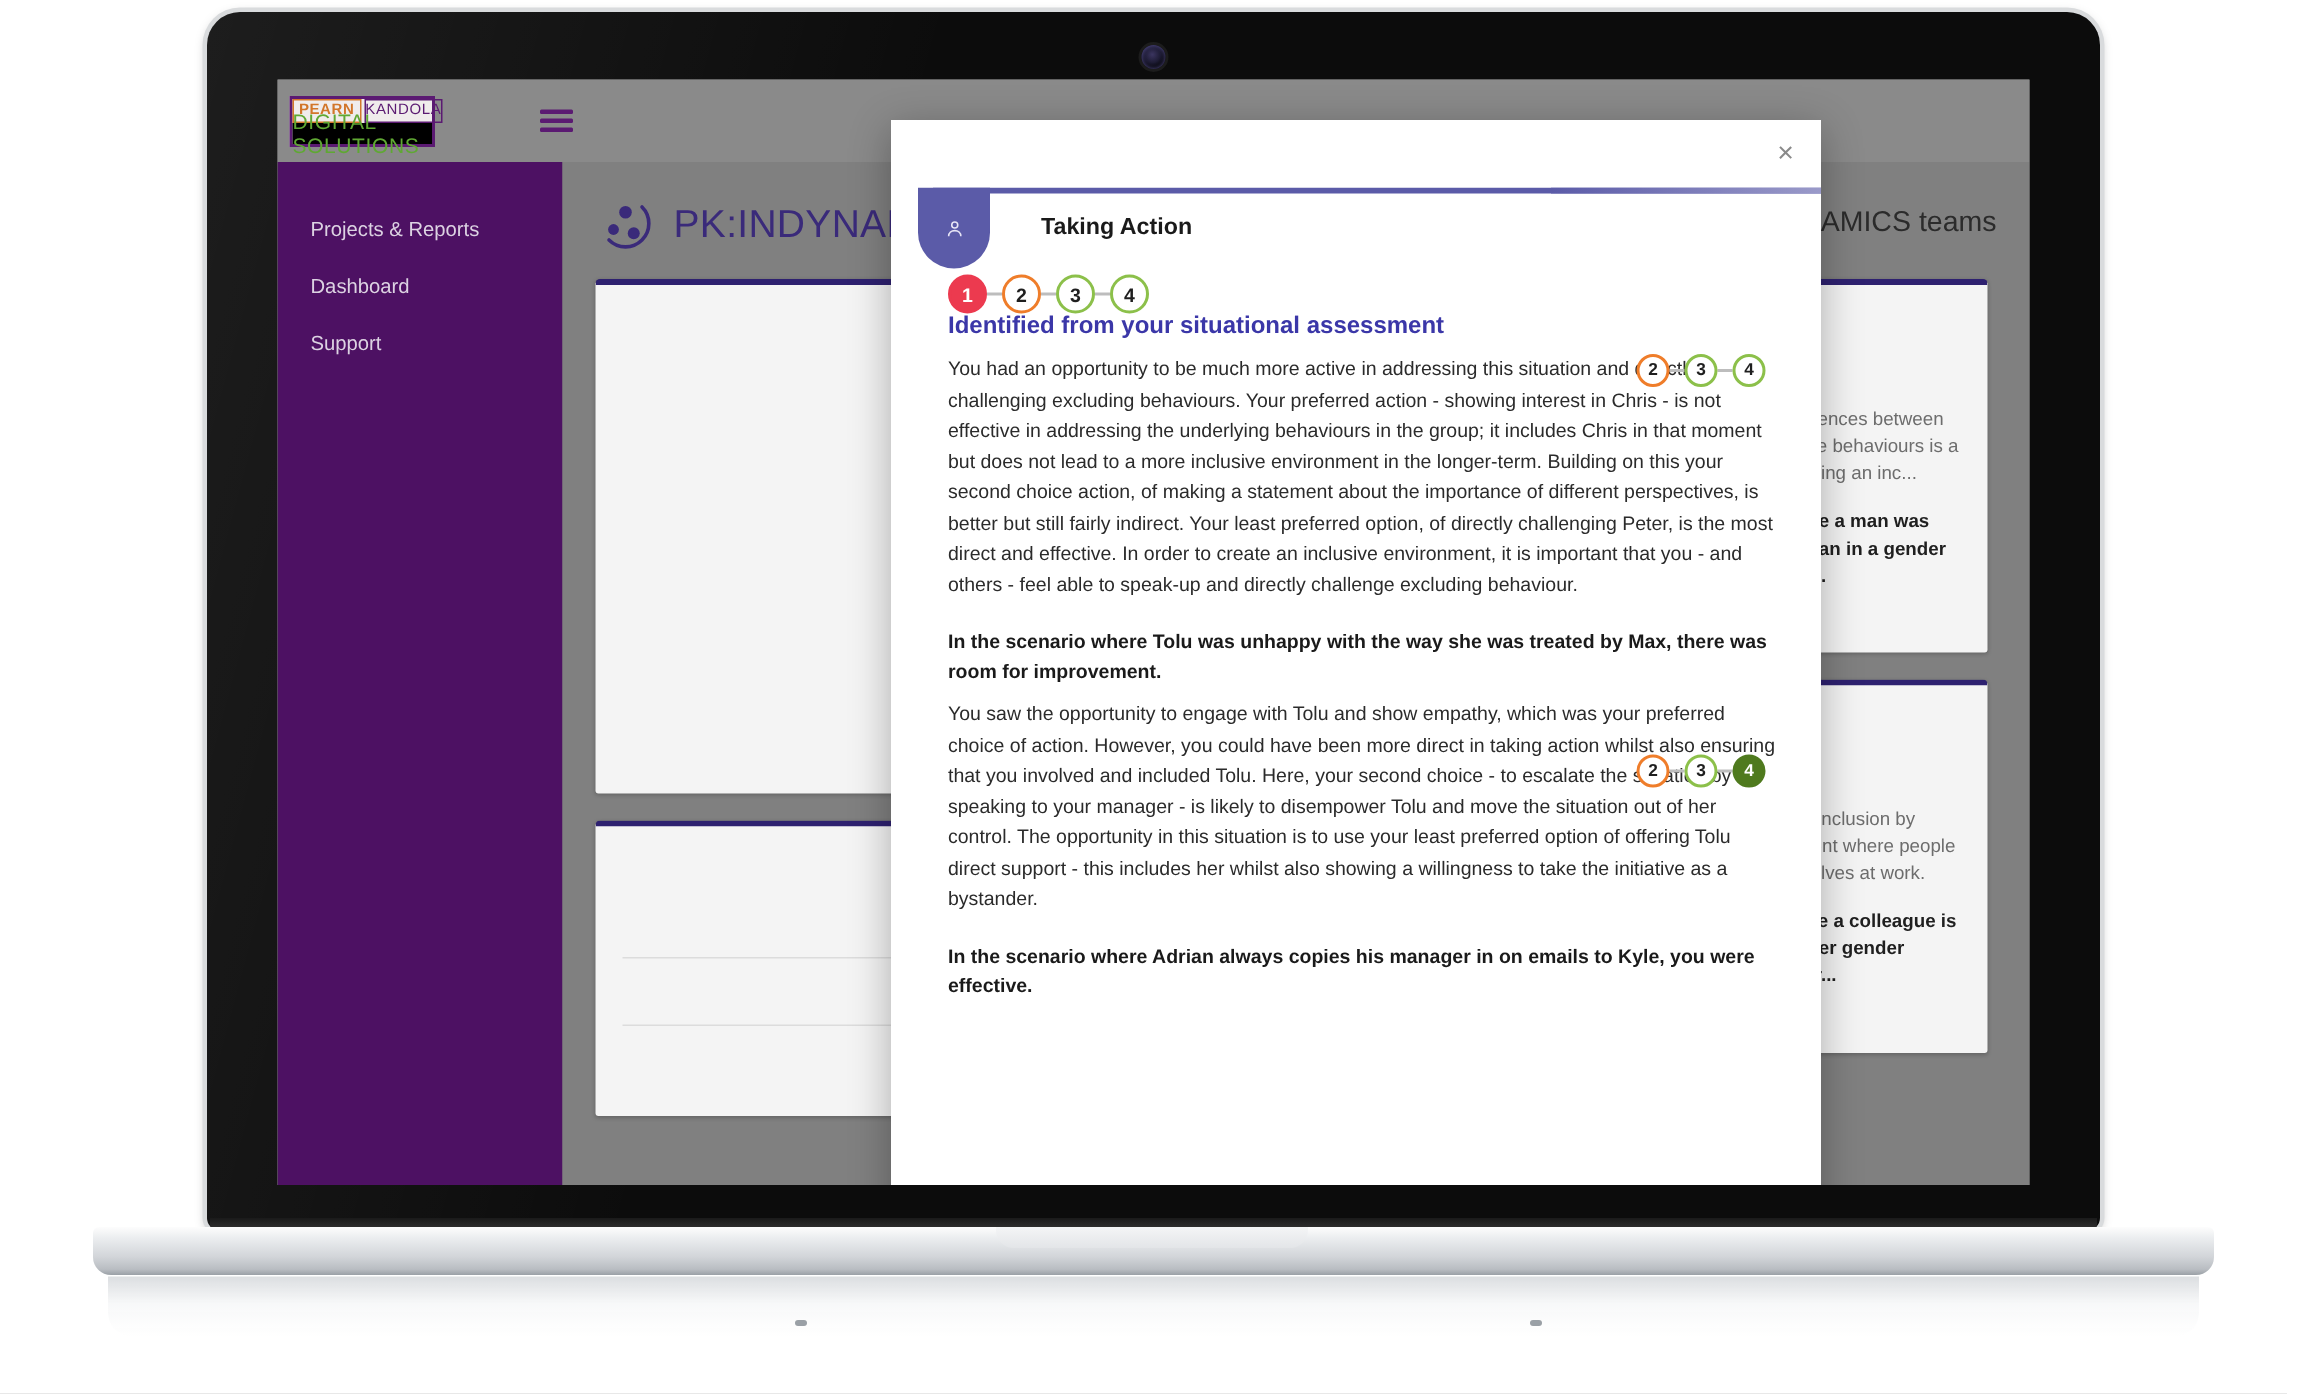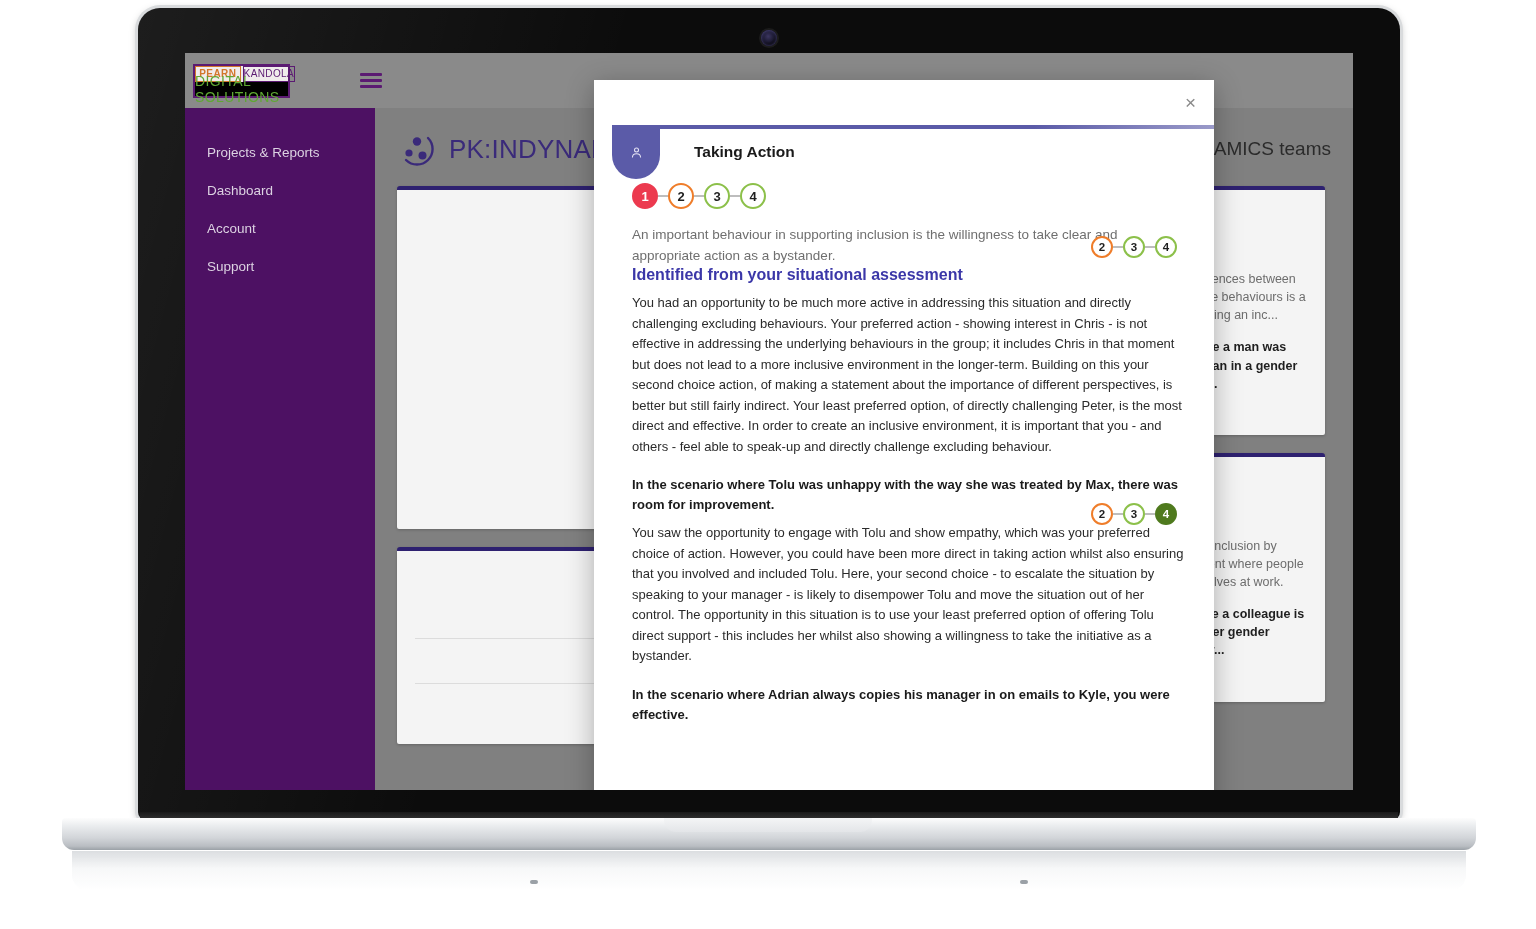--- a/index.html
+++ b/index.html
@@ -247,21 +247,20 @@
           <div class="hamburger">
             <span></span>
             <span></span>
             <span></span>
           </div>
         </div>
 
         <div class="sidebar">
           <div class="nav-item">Projects &amp; Reports</div>
           <div class="nav-item">Dashboard</div>
-          <div class="nav-item">Account</div>
           <div class="nav-item">Support</div>
         </div>
 
         <div class="content">
 
           <div class="content-head">
             <div class="brand-wrap">
               <svg class="brand-icon" viewBox="0 0 40 40">
                 <path d="M31 9 A14 14 0 1 1 9 31" fill="none" stroke="#3a2a7a" stroke-width="2.4" stroke-linecap="round"></path>
                 <circle cx="20" cy="12.5" r="4.2" fill="#3a2a7a"></circle>
@@ -352,21 +351,20 @@
             <div class="steps modal-steps">
               <div class="step red-fill">1</div>
               <div class="connector"></div>
               <div class="step orange">2</div>
               <div class="connector"></div>
               <div class="step green">3</div>
               <div class="connector"></div>
               <div class="step green">4</div>
             </div>
 
-            <div class="intro">An important behaviour in supporting inclusion is the willingness to take clear and appropriate action as a bystander.</div>
 
             <div class="sect-head">Identified from your situational assessment</div>
 
             <div class="para">You had an opportunity to be much more active in addressing this situation and directly challenging excluding behaviours. Your preferred action - showing interest in Chris - is not effective in addressing the underlying behaviours in the group; it includes Chris in that moment but does not lead to a more inclusive environment in the longer-term. Building on this your second choice action, of making a statement about the importance of different perspectives, is better but still fairly indirect. Your least preferred option, of directly challenging Peter, is the most direct and effective. In order to create an inclusive environment, it is important that you - and others - feel able to speak-up and directly challenge excluding behaviour.</div>
 
             <div class="para-bold">In the scenario where Tolu was unhappy with the way she was treated by Max, there was room for improvement.</div>
             <div class="para">You saw the opportunity to engage with Tolu and show empathy, which was your preferred choice of action. However, you could have been more direct in taking action whilst also ensuring that you involved and included Tolu. Here, your second choice - to escalate the situation by speaking to your manager - is likely to disempower Tolu and move the situation out of her control. The opportunity in this situation is to use your least preferred option of offering Tolu direct support - this includes her whilst also showing a willingness to take the initiative as a bystander.</div>
 
             <div class="para-bold">In the scenario where Adrian always copies his manager in on emails to Kyle, you were effective.</div>
 

